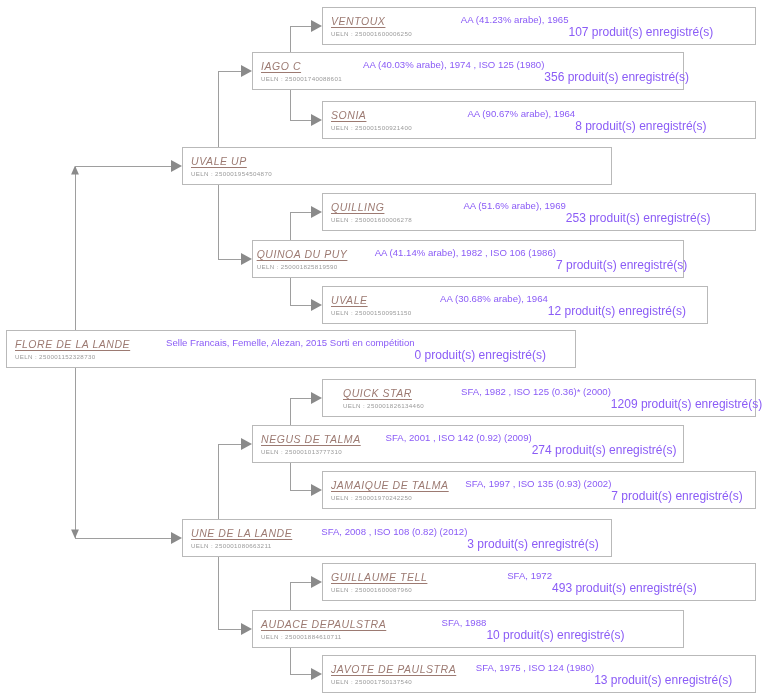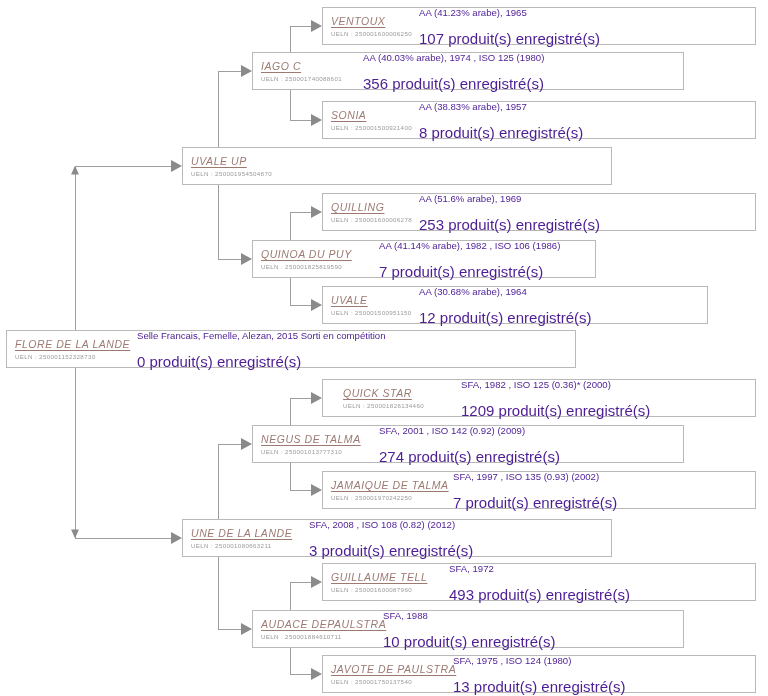--- a/index.html
+++ b/index.html
@@ -47,27 +47,26 @@
     font-size:6.2px;
     letter-spacing:0.35px;
     color:#9a9a9a;
     white-space:nowrap;
     line-height:10px;
     margin-top:1px;
   }
   .infoblock{
     flex:1 1 auto;
     display:flex;
-    flex-direction:column;
     justify-content:center;
-    color:#4c1d95;
+    color:#8b5cf6;
     padding-left:10px;
   }
   .l1{font-size:9.6px;line-height:14px;white-space:nowrap;}
-  .l2{font-size:15px;line-height:14px;white-space:nowrap;margin-top:12px;}
+  .l2{font-size:12px;line-height:14px;white-space:nowrap;margin-top:12px;}
   .w-b .idblock{width:92px;}
   .w-c .idblock{width:78px;}
   .w-d .idblock{width:108px;}
   .w-e .idblock{width:112px;}
 </style>
 </head>
 <body>
 
 <div id="canvas">
 
@@ -154,21 +153,21 @@
       <div class="l2">356 produit(s) enregistré(s)</div>
     </div>
   </div>
 
   <div class="node w-c" style="left:322px;top:101px;width:434px;">
     <div class="idblock">
       <div class="nm">SONIA</div>
       <div class="ueln">UELN : 250001500921400</div>
     </div>
     <div class="infoblock">
-      <div class="l1">AA (38.83% arabe), 1957</div>
+      <div class="l1">AA (90.67% arabe), 1964</div>
       <div class="l2">8 produit(s) enregistré(s)</div>
     </div>
   </div>
 
   <div class="node w-b" style="left:182px;top:147px;width:430px;">
     <div class="idblock">
       <div class="nm">UVALE UP</div>
       <div class="ueln">UELN : 250001954504870</div>
     </div>
   </div>
@@ -177,21 +176,21 @@
     <div class="idblock">
       <div class="nm">QUILLING</div>
       <div class="ueln">UELN : 250001600006278</div>
     </div>
     <div class="infoblock">
       <div class="l1">AA (51.6% arabe), 1969</div>
       <div class="l2">253 produit(s) enregistré(s)</div>
     </div>
   </div>
 
-  <div class="node w-d" style="left:252px;top:240px;width:344px;">
+  <div class="node w-d" style="left:252px;top:240px;width:432px;justify-content:center;">
     <div class="idblock">
       <div class="nm">QUINOA DU PUY</div>
       <div class="ueln">UELN : 250001825819590</div>
     </div>
     <div class="infoblock">
       <div class="l1">AA (41.14% arabe), 1982 , ISO 106 (1986)</div>
       <div class="l2">7 produit(s) enregistré(s)</div>
     </div>
   </div>
 

